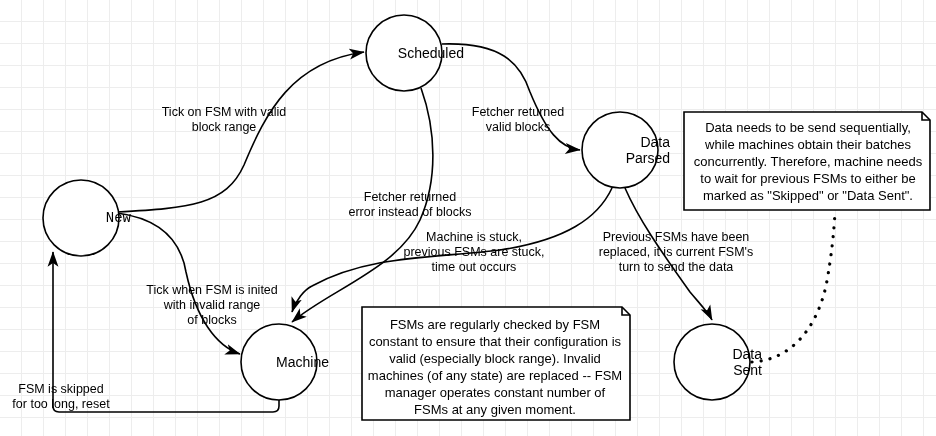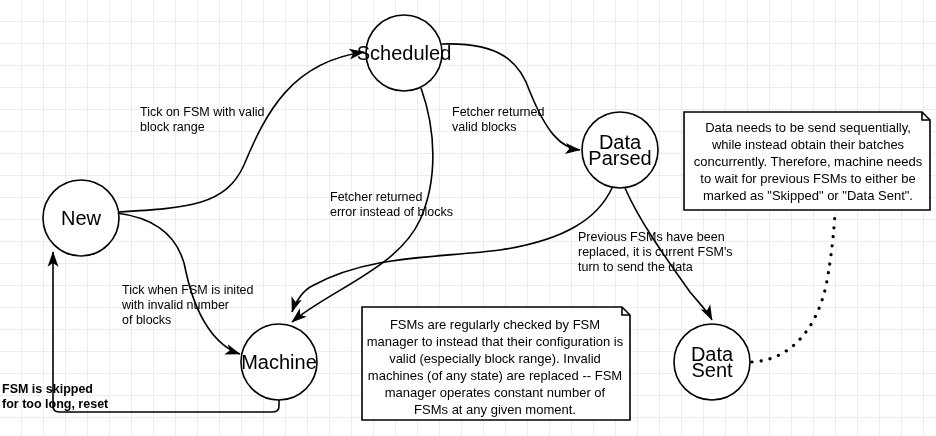--- a/index.html
+++ b/index.html
@@ -54,30 +54,30 @@
     stroke-linecap: round;
     stroke-dasharray: 0.1 9;
   }
   .note-box {
     fill: #ffffff;
     stroke: #000000;
     stroke-width: 1.6;
   }
   .node-label {
     position: absolute;
-    text-align: center;
-    font-size: 20px;
+    text-align: right;
+    font-size: 14px;
     line-height: 16px;
     color: #000000;
     white-space: pre-line;
     pointer-events: none;
   }
   .edge-label {
     position: absolute;
-    text-align: left;
+    text-align: center;
     font-size: 12.5px;
     line-height: 15px;
     color: #000000;
     white-space: pre-line;
   }
   .note-text {
     position: absolute;
     text-align: center;
     font-size: 13px;
     line-height: 17px;
@@ -119,55 +119,58 @@
     <path class="note-box" d="M362,307 L622,307 L630,315 L630,420 L362,420 Z"></path>
     <path class="edge" d="M622,307 L622,315 L630,315"></path>
 
     <circle class="node-circle" cx="81" cy="218" r="38"></circle>
     <circle class="node-circle" cx="404" cy="53" r="38"></circle>
     <circle class="node-circle" cx="620" cy="150" r="38"></circle>
     <circle class="node-circle" cx="279" cy="362" r="38"></circle>
     <circle class="node-circle" cx="712" cy="362" r="38"></circle>
   </svg>
 
-  <div class="node-label" style="left:31px; top:210px; width:100px;">New</div>
+  <div class="node-label" style="left:31px; top:210px; width:100px;font-family:Liberation Mono, monospace;">New</div>
   <div class="node-label" style="left:344px; top:45px; width:120px;">Scheduled</div>
   <div class="node-label" style="left:570px; top:134px; width:100px;">Data
 Parsed</div>
   <div class="node-label" style="left:229px; top:354px; width:100px;">Machine</div>
   <div class="node-label" style="left:662px; top:346px; width:100px;">Data
 Sent</div>
 
   <div class="edge-label" style="left:140px; top:105px; width:168px;">Tick on FSM with valid
 block range</div>
 
   <div class="edge-label" style="left:452px; top:105px; width:132px;">Fetcher returned
 valid blocks</div>
 
   <div class="edge-label" style="left:330px; top:190px; width:160px;">Fetcher returned
 error instead of blocks</div>
 
   <div class="edge-label" style="left:122px; top:283px; width:180px;">Tick when FSM is inited
-with invalid number
+with invalid range
 of blocks</div>
 
+  <div class="edge-label" style="left:380px; top:230px; width:188px;">Machine is stuck,
+previous FSMs are stuck,
+time out occurs</div>
 
   <div class="edge-label" style="left:578px; top:230px; width:196px;">Previous FSMs have been
 replaced, it is current FSM's
 turn to send the data</div>
 
-  <div class="edge-label" style="left:2px; top:382px; width:118px;font-weight:bold;">FSM is skipped
+  <div class="edge-label" style="left:2px; top:382px; width:118px;">FSM is skipped
 for too long, reset</div>
 
   <div class="note-text" style="left:690px; top:119px; width:236px;">Data needs to be send sequentially,
-while instead obtain their batches
+while machines obtain their batches
 concurrently. Therefore, machine needs
 to wait for previous FSMs to either be
 marked as "Skipped" or "Data Sent".</div>
 
   <div class="note-text" style="left:366px; top:316px; width:258px;">FSMs are regularly checked by FSM
-manager to instead that their configuration is
+constant to ensure that their configuration is
 valid (especially block range). Invalid
 machines (of any state) are replaced -- FSM
 manager operates constant number of
 FSMs at any given moment.</div>
 
 </div>
 
 </body></html>

